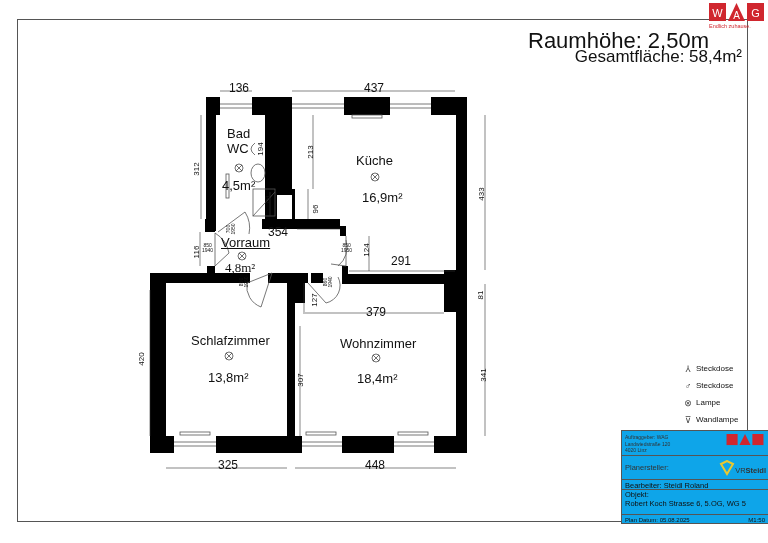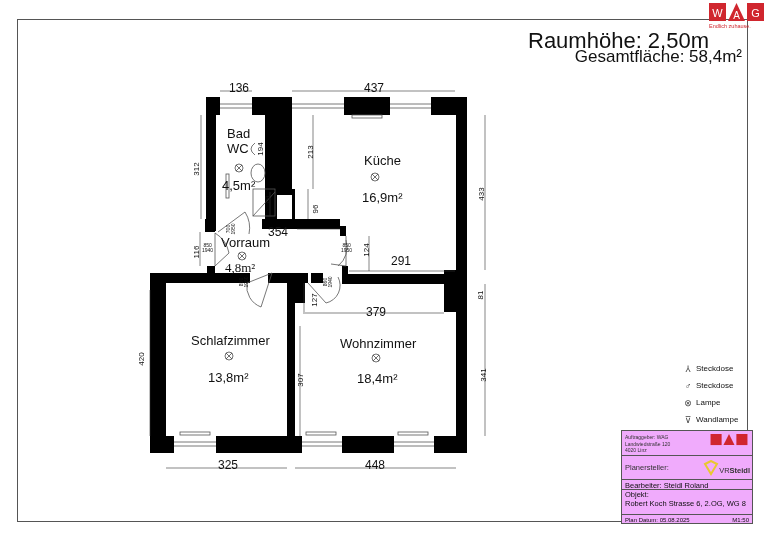--- a/index.html
+++ b/index.html
@@ -7,21 +7,21 @@
   .frame { position:absolute; left:17px; top:19px; width:731px; height:503px; border:1.5px solid #555; box-sizing:border-box; }
   .hdr { position:absolute; right:26px; text-align:right; color:#111; line-height:1; }
   .hdr.h1 { top:30px; font-size:22px; right:59px; }
   .hdr.h2 { top:48px; font-size:17px; }
   .wag { position:absolute; left:709px; top:3px; width:55px; height:30px; }
   .wag-tag { position:absolute; left:709px; top:23px; font-size:5.5px; color:#d0262e; }
   svg.plan { position:absolute; left:0; top:0; width:768px; height:543px; }
   .legend { position:absolute; left:680px; top:360px; font-size:8px; }
   .legend .row { display:flex; align-items:center; height:17px; }
   .legend .ico { width:16px; text-align:center; font-size:9px; color:#444; }
-  .tb { position:absolute; left:621px; top:430px; width:132px; height:94px; border:1px solid #555; box-sizing:border-box; font-size:7px; background:#f0abfc; }
+  .tb { position:absolute; left:621px; top:430px; width:148px; height:94px; border:1px solid #555; box-sizing:border-box; font-size:7px; background:#0ea5e9; }
   .tb .cell { border-bottom:1px solid #555; box-sizing:border-box; padding:1px 3px; }
   .tb .r1 { height:25px; position:relative; font-size:5px; line-height:6.5px; padding-top:3px; color:#333; }
   .tb .r2 { height:24px; position:relative; font-size:7.5px; line-height:22px; color:#333; }
   .tb .r3 { height:10px; font-size:7.5px; line-height:9px; }
   .tb .r4 { height:25px; font-size:7.5px; line-height:8.5px; }
   .tb .r5 { border-bottom:none; font-size:6px; display:flex; justify-content:space-between; line-height:8px; }
   .mini-wag { position:absolute; right:3px; top:3px; width:40px; height:12px; }
   .vr { position:absolute; right:2px; top:4px; display:flex; align-items:flex-start; font-size:7.5px; }
   .vr b { font-weight:bold; }
   .lbl { position:absolute; font-size:13px; text-align:center; line-height:1; white-space:nowrap; }
@@ -161,23 +161,23 @@
     <circle cx="229" cy="356" r="4"></circle>
       <path d="M226 353 l6 6 M232 353 l-6 6"></path>
     <circle cx="376" cy="358" r="4"></circle>
       <path d="M373 355 l6 6 M379 355 l-6 6"></path>
   </g>
 </svg>
 
 <div class="lbl" style="left:227px;top:127px;">Bad</div>
 <div class="lbl" style="left:227px;top:142px;">WC</div>
 <div class="lbl" style="left:222px;top:179px;">4,5m²</div>
-<div class="lbl" style="left:364px;top:154px;">Küche</div>
+<div class="lbl" style="left:356px;top:154px;">Küche</div>
 <div class="lbl" style="left:362px;top:191px;">16,9m²</div>
-<div class="lbl" style="left:221px;top:236px;">Vorraum</div>
+<div class="lbl" style="left:221px;top:236px;text-decoration:underline;">Vorraum</div>
 <div class="lbl" style="left:225px;top:261px;font-family:Liberation Serif, serif;">4,8m²</div>
 <div class="lbl" style="left:191px;top:334px;">Schlafzimmer</div>
 <div class="lbl" style="left:208px;top:371px;">13,8m²</div>
 <div class="lbl" style="left:340px;top:337px;">Wohnzimmer</div>
 <div class="lbl" style="left:357px;top:372px;">18,4m²</div>
 
 <div class="dim" style="left:229px;top:82px;">136</div>
 <div class="dim" style="left:364px;top:82px;">437</div>
 <div class="dimv" style="left:190px;top:165px;">312</div>
 <div class="dimv" style="left:304px;top:148px;">213</div>
@@ -240,19 +240,19 @@
       <svg width="16" height="16" viewBox="0 0 16 16">
           <polygon points="2,4 8,14 14,4 8,1" fill="none" stroke="#e8c830" stroke-width="2"></polygon>
         </svg>
       <span>VR</span>
         <b>Steidl</b>
     </div>
   </div>
   <div class="cell r3">Bearbeiter: Steidl Roland</div>
   <div class="cell r4">
     <div>Objekt:</div>
-    <div>Robert Koch Strasse 6, 2.OG, WG 8</div>
+    <div>Robert Koch Strasse 6, 5.OG, WG 5</div>
   </div>
   <div class="cell r5">
     <span>Plan Datum: 05.08.2025</span>
     <span>M1:50</span>
   </div>
 </div>
 
 </body></html>

